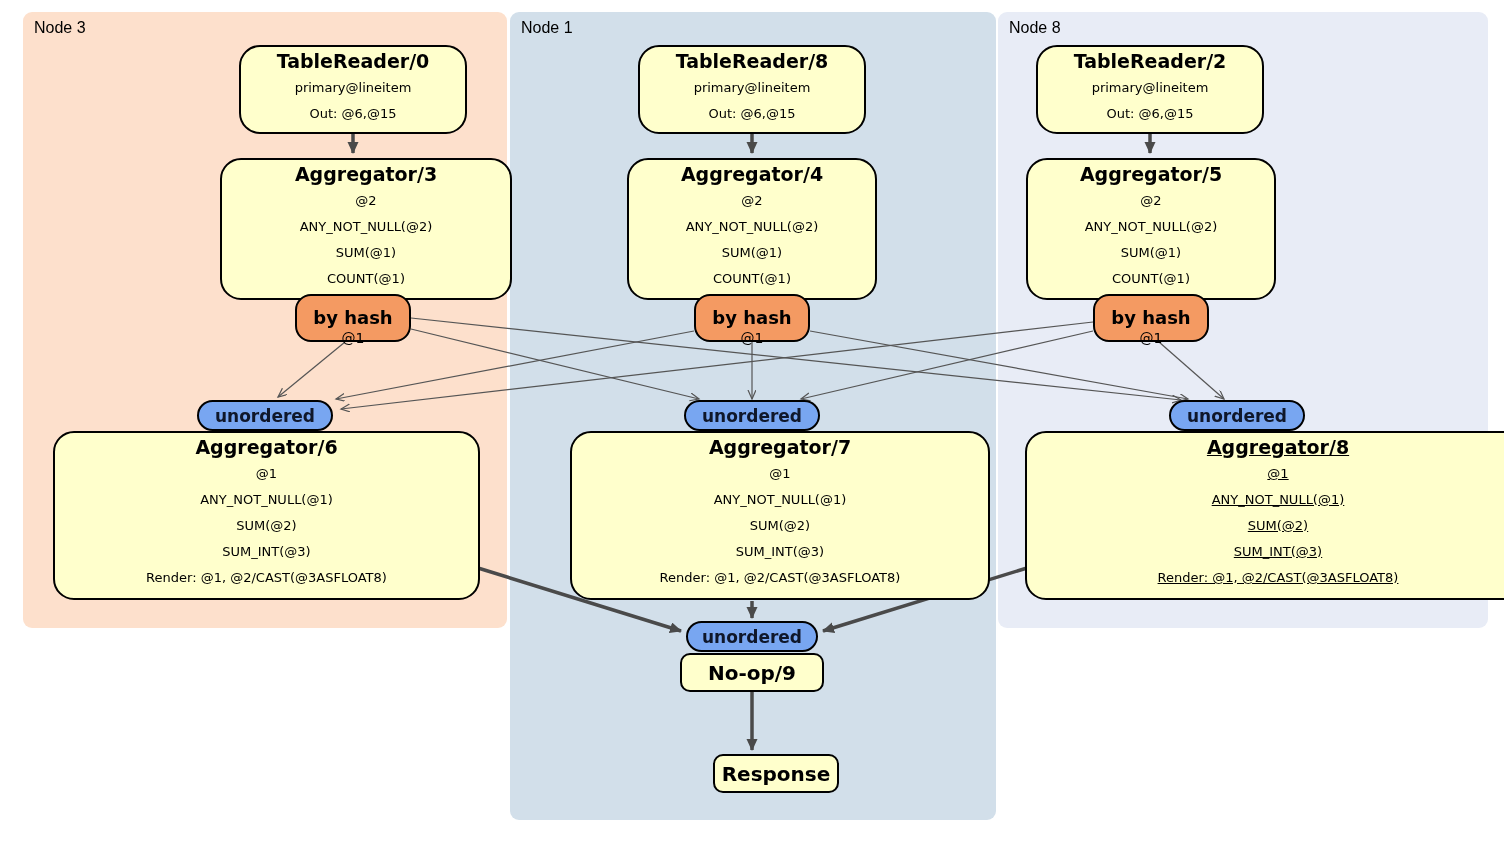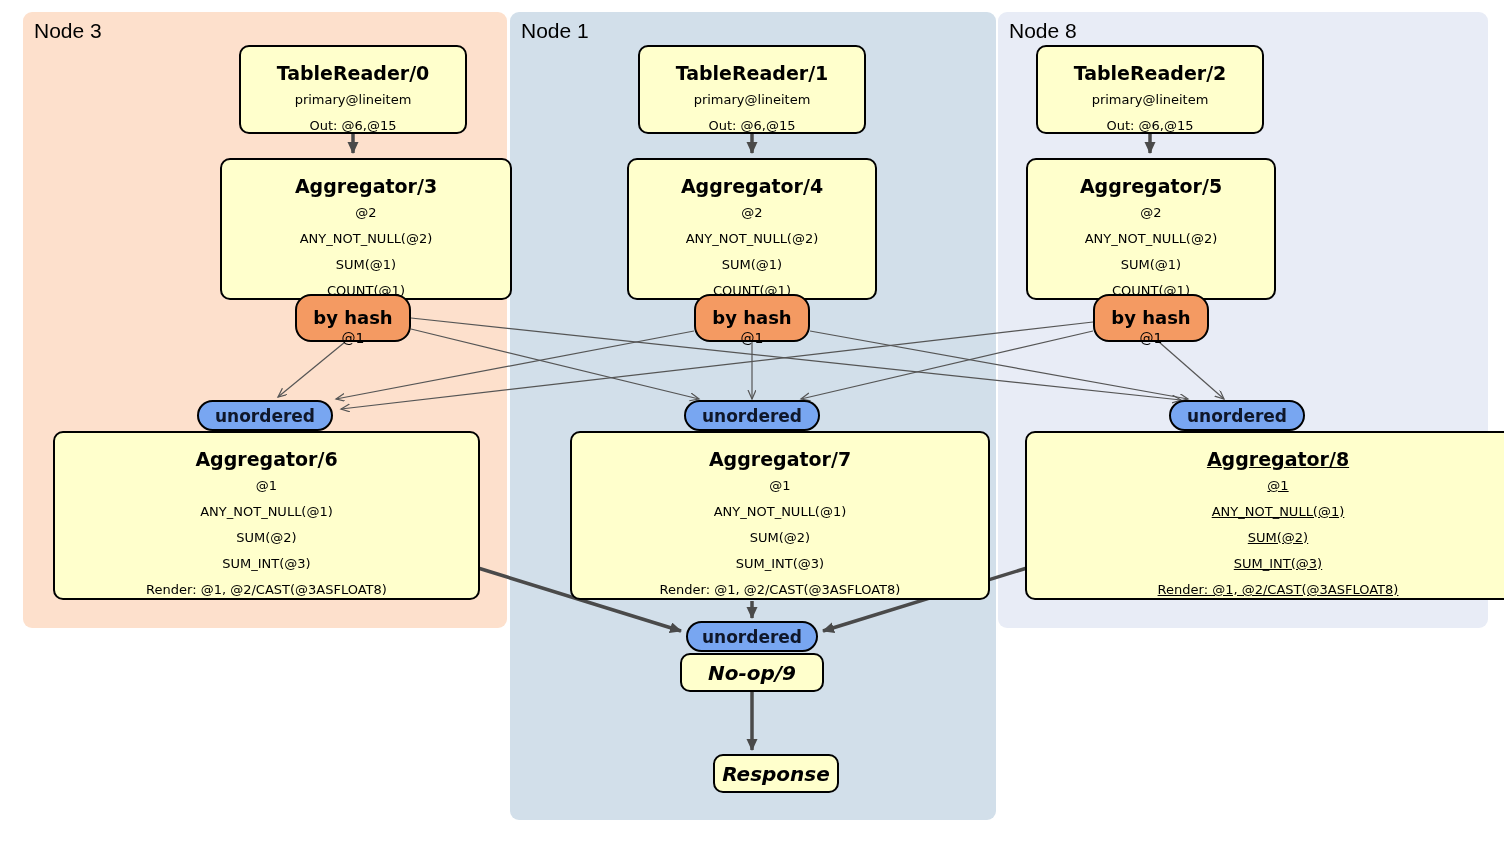--- a/index.html
+++ b/index.html
@@ -11,39 +11,39 @@
     overflow:hidden;
   }
   .region{
     position:absolute;
     border-radius:9px;
   }
   .region-label{
     position:absolute;
     left:11px;top:7px;
     font-family:"Liberation Sans",sans-serif;
-    font-size:21px;
+    font-size:16px;
     color:#000;
   }
   #region-node3{background:var(--node3-bg,#fde0cc);}
   #region-node1{background:var(--node1-bg,#d2dfea);}
   #region-node2{background:var(--node2-bg,#e8ecf6);}
   .edges{
     position:absolute;left:0;top:0;
     pointer-events:none;
   }
   .opbox{
     position:absolute;
     box-sizing:border-box;
     background:var(--box-fill,#ffffcc);
     border:2px solid #000;
-    border-radius:10px;
+    border-radius:21px;
     text-align:center;
     color:#000;
-    padding-top:12px;
+    padding-top:0;
   }
   .opbox .title{
     font-weight:bold;
     font-size:19px;
     line-height:28px;
     white-space:nowrap;
   }
   .opbox .line{
     font-size:13px;
     line-height:26px;
@@ -51,21 +51,20 @@
   }
   .simplebox{
     position:absolute;
     box-sizing:border-box;
     background:var(--box-fill,#ffffcc);
     border:2px solid #000;
     border-radius:10px;
     display:flex;align-items:center;justify-content:center;
     font-weight:bold;font-size:20px;color:#000;
     white-space:nowrap;
-    font-style:italic;
   }
   .pill-hash{
     position:absolute;
     box-sizing:border-box;
     background:var(--hash-fill,#f49a62);
     border:2px solid #000;
     border-radius:16px;
     text-align:center;
     color:#000;
     padding-top:10px;
@@ -161,21 +160,21 @@
   <div class="opbox" style="left:53px;top:431px;width:427px;height:169px;">
     <div class="title">Aggregator/6</div>
     <div class="line">@1</div>
     <div class="line">ANY_NOT_NULL(@1)</div>
     <div class="line">SUM(@2)</div>
     <div class="line">SUM_INT(@3)</div>
     <div class="line">Render: @1, @2/CAST(@3ASFLOAT8)</div>
   </div>
 
   <div class="opbox" style="left:638px;top:45px;width:228px;height:89px;">
-    <div class="title">TableReader/1</div>
+    <div class="title">TableReader/8</div>
     <div class="line">primary@lineitem</div>
     <div class="line">Out: @6,@15</div>
   </div>
 
   <div class="opbox" style="left:627px;top:158px;width:250px;height:142px;">
     <div class="title">Aggregator/4</div>
     <div class="line">@2</div>
     <div class="line">ANY_NOT_NULL(@2)</div>
     <div class="line">SUM(@1)</div>
     <div class="line">COUNT(@1)</div>

